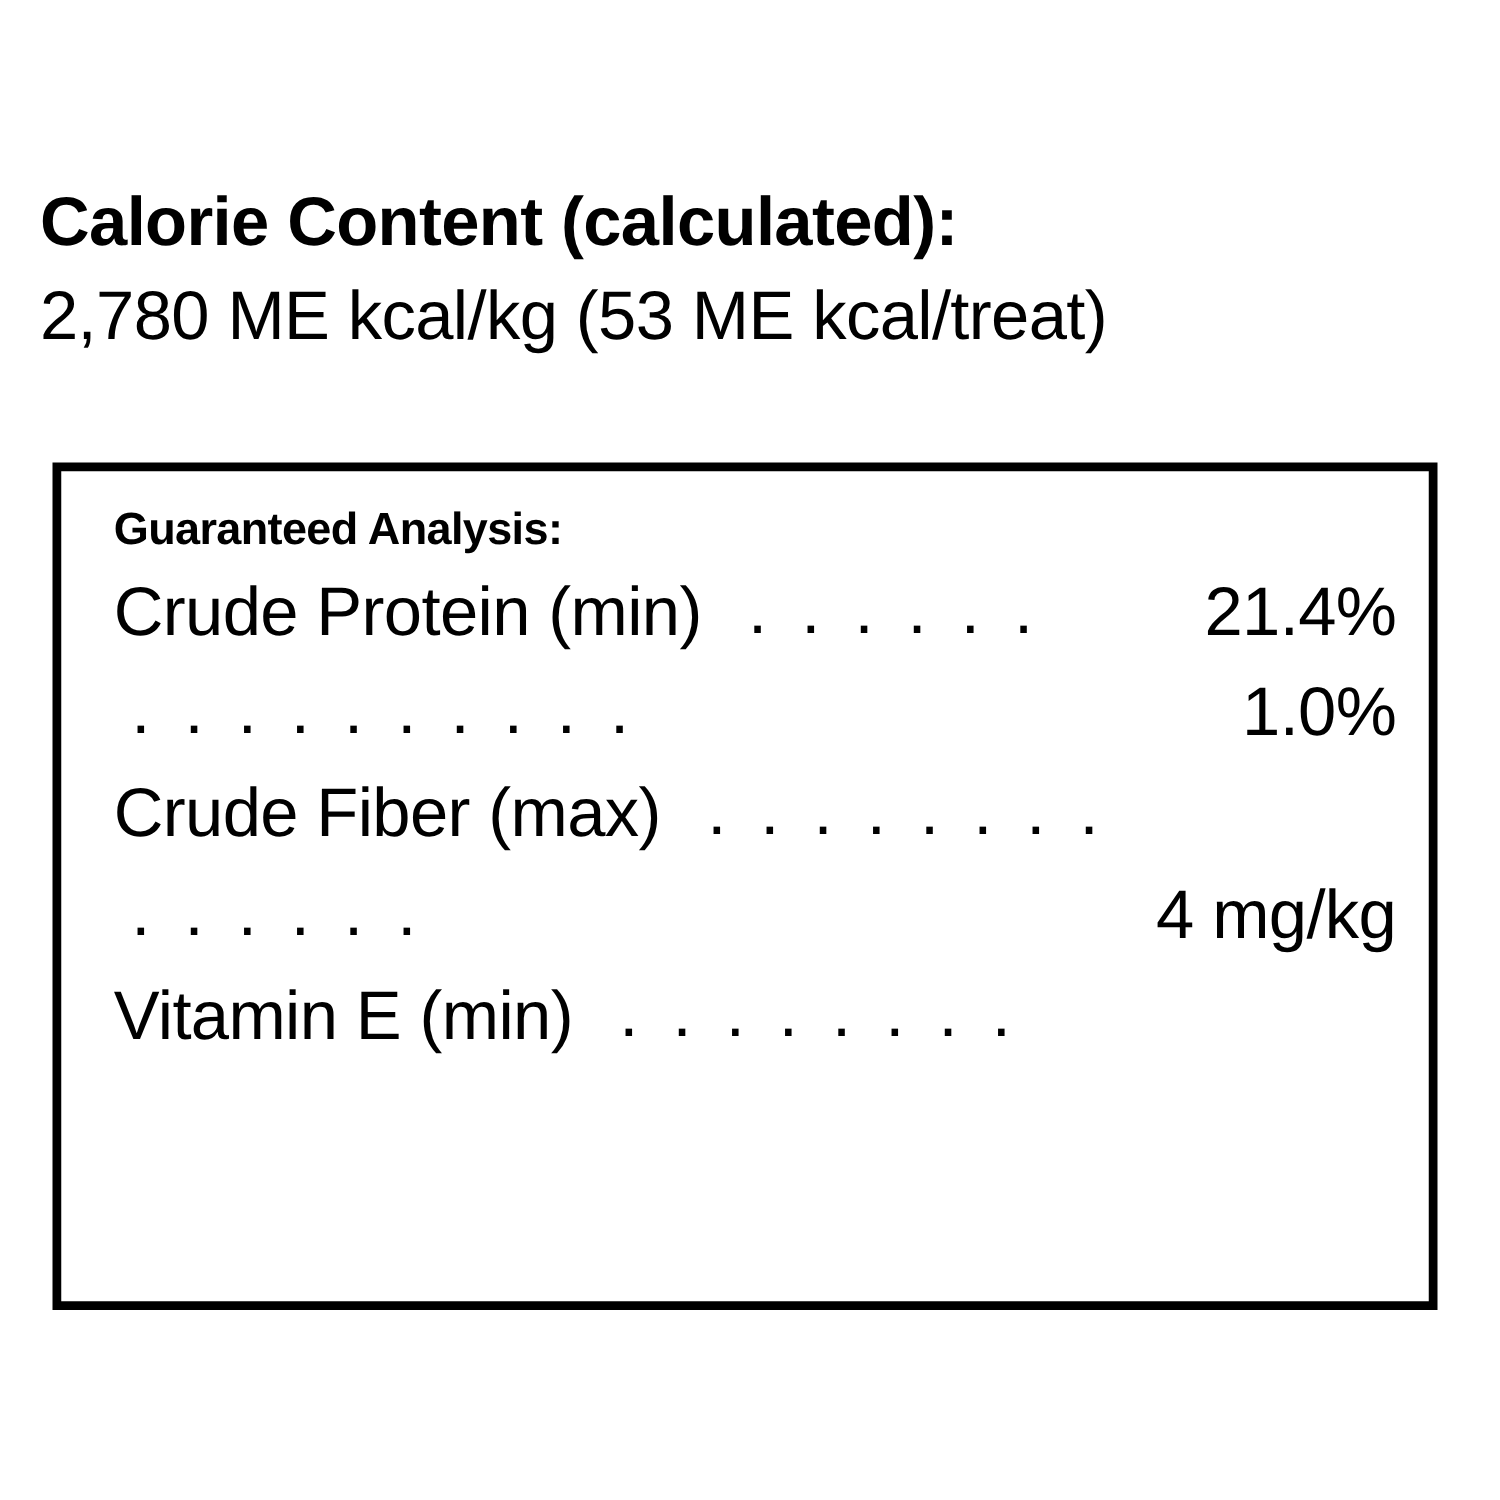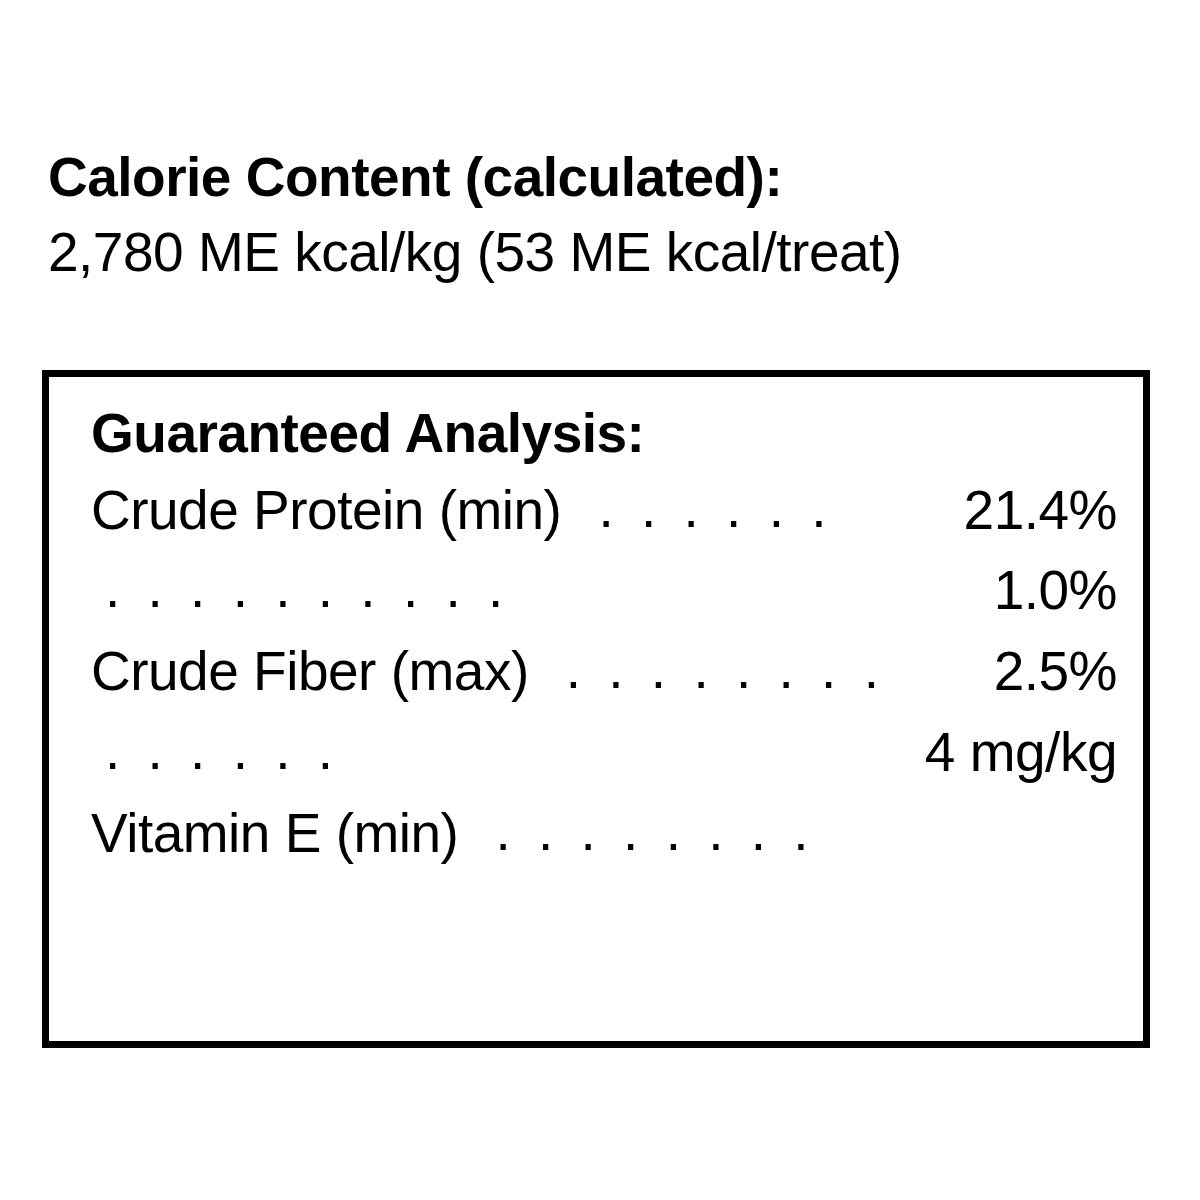--- a/index.html
+++ b/index.html
@@ -17,21 +17,21 @@
   .page {
     position: relative;
     width: 1200px;
     height: 1200px;
     box-sizing: border-box;
   }
 
   
   .calorie-block {
     position: absolute;
-    left: 48px;
+    left: 32px;
     top: 148px;
     width: 1110px;
   }
   .calorie-title {
     font-size: 55px;
     font-weight: bold;
     letter-spacing: -0.5px;
     line-height: 1.08;
     white-space: nowrap;
   }
@@ -51,21 +51,21 @@
     top: 370px;
     width: 1108px;
     height: 678px;
     box-sizing: border-box;
     border: 7px solid #000000;
   }
   .ga-inner {
     padding: 26px 26px 0 42px;
   }
   .ga-title {
-    font-size: 55px;
+    font-size: 36px;
     font-weight: bold;
     letter-spacing: -0.5px;
     line-height: 1.1;
     margin-bottom: 6px;
   }
   .ga-row {
     display: flex;
     align-items: baseline;
     font-size: 55px;
     letter-spacing: -0.5px;
@@ -114,21 +114,20 @@
       </div>
 
       <div class="ga-row">
         <span class="ga-leader">. . . . . . . . . .</span>
         <span class="ga-value">1.0%</span>
       </div>
 
       <div class="ga-row">
         <span class="ga-label">Crude Fiber (max)</span>
         <span class="ga-leader">. . . . . . . .</span>
-        <span class="ga-value">2.5%</span>
       </div>
 
 
       <div class="ga-row">
         <span class="ga-leader">. . . . . .</span>
         <span class="ga-value">4 mg/kg</span>
       </div>
 
       <div class="ga-row">
         <span class="ga-label">Vitamin E (min)</span>

